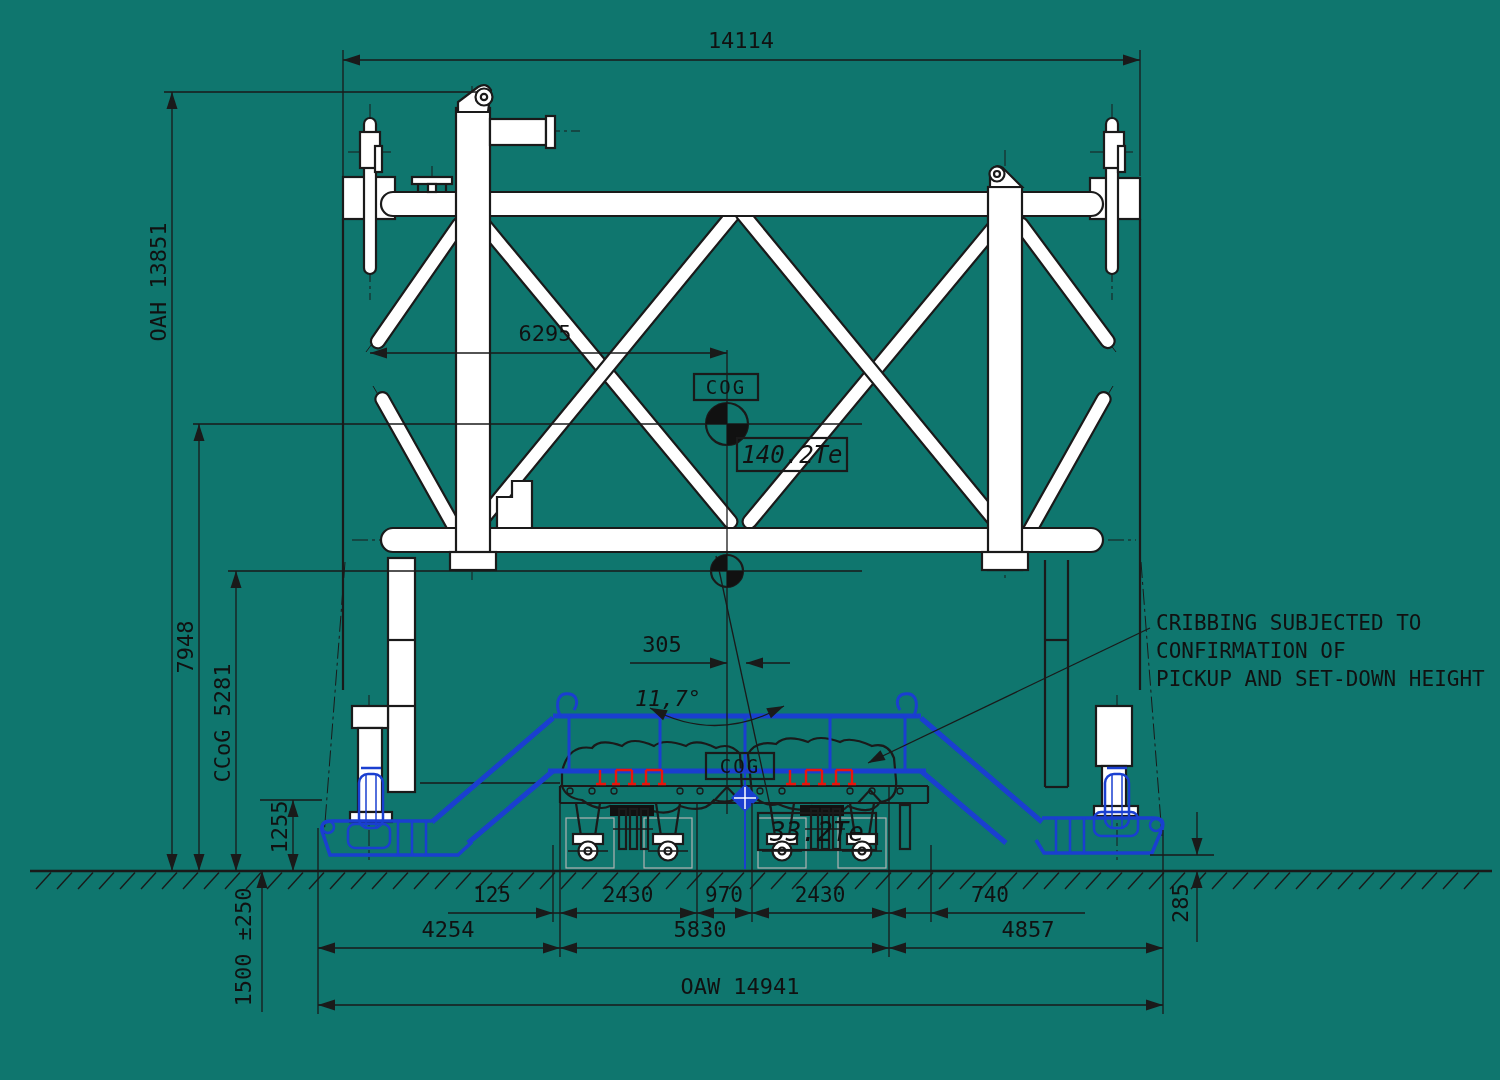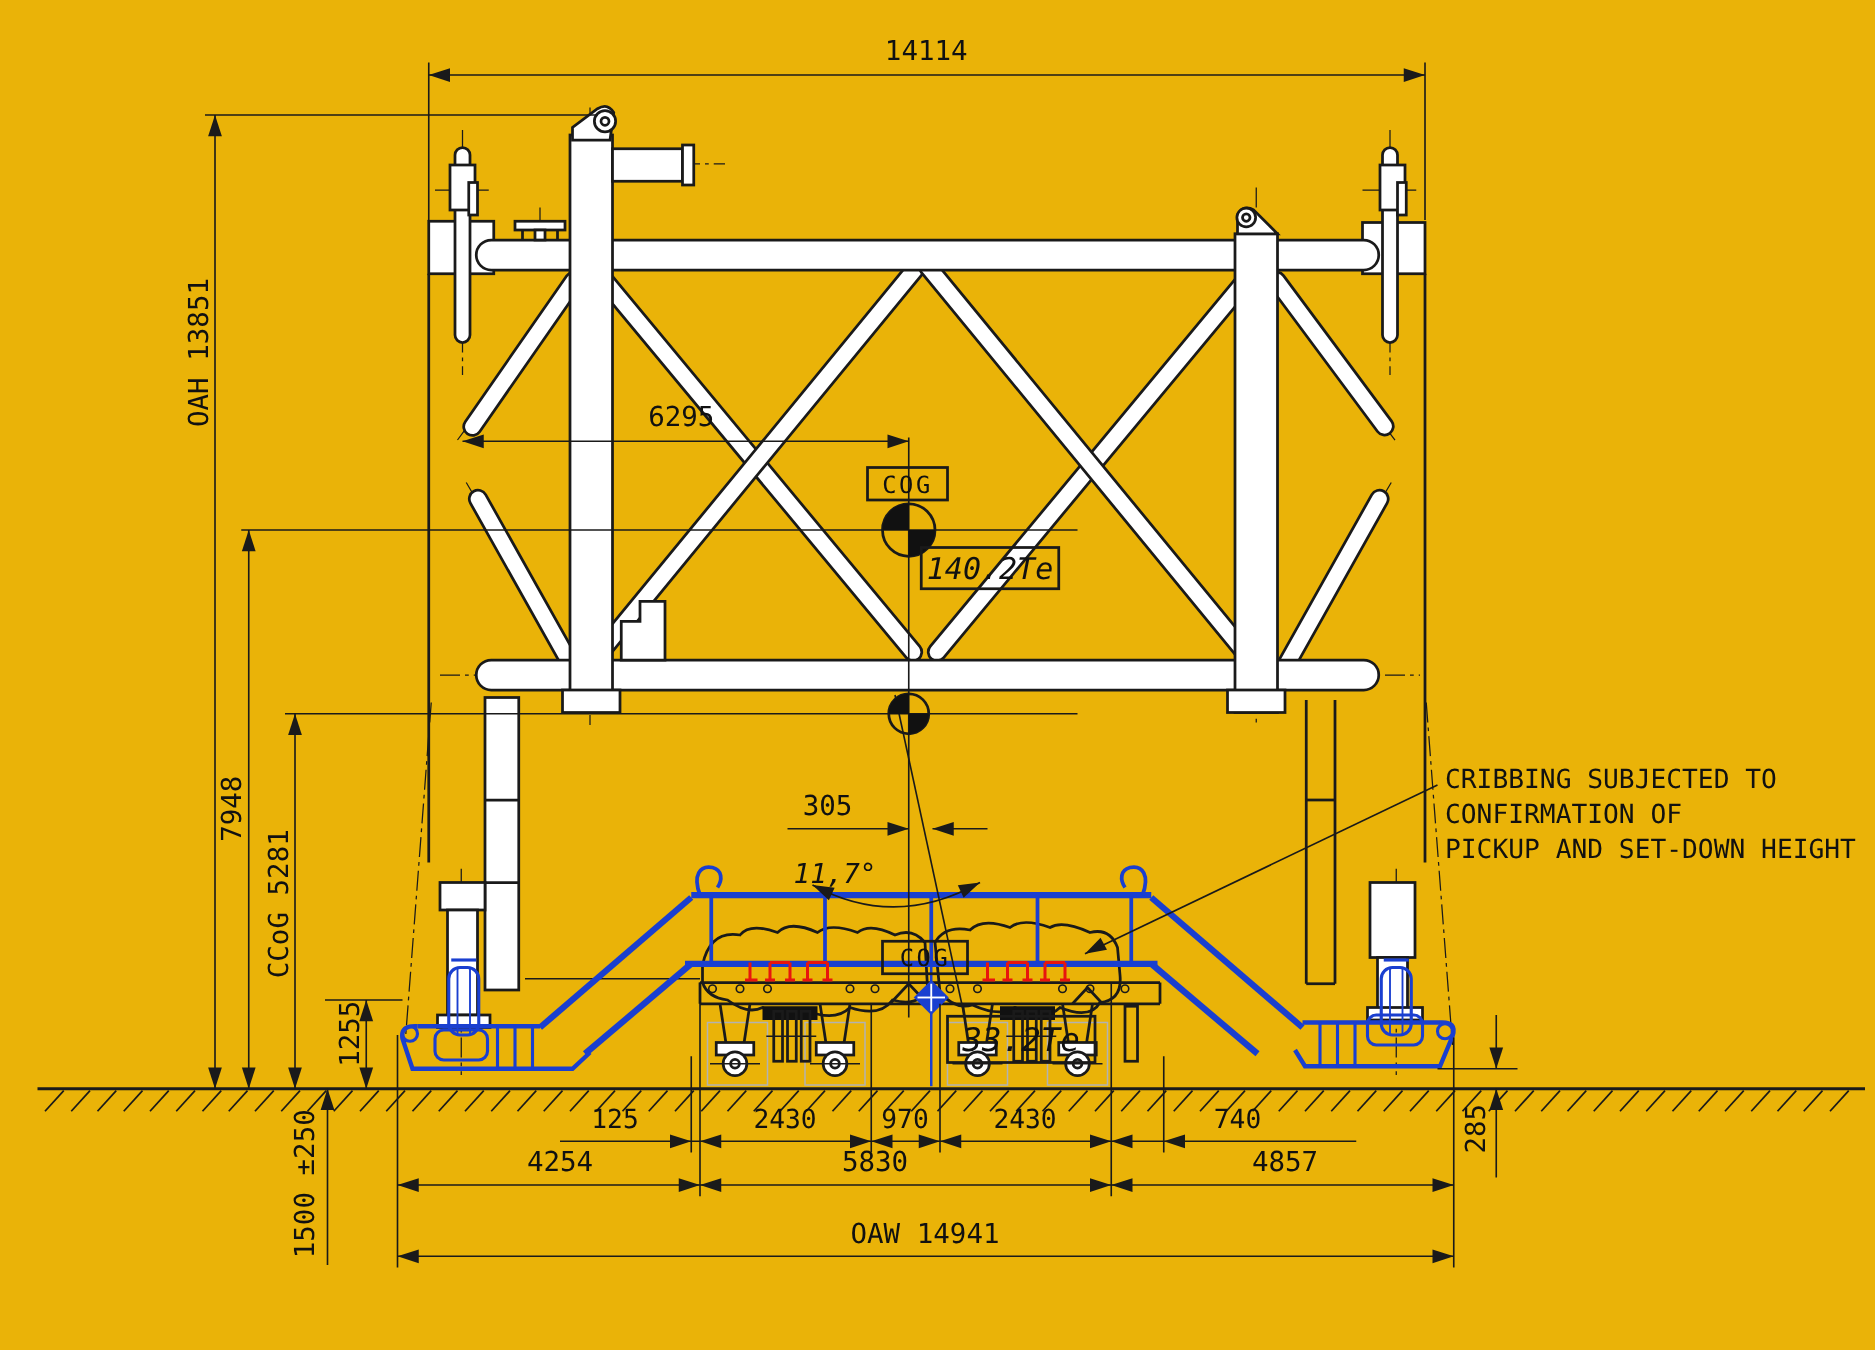--- a/index.html
+++ b/index.html
@@ -1,16 +1,16 @@
 <!DOCTYPE html>
 <html><head>
 <meta charset="utf-8">
 <style>
   html,body{margin:0;padding:0;background:#fff;}
-  .stage{width:1500px;height:1080px;position:relative;background:#eab308;overflow:hidden;}
+  .stage{width:1500px;height:1080px;position:relative;background:#0f766e;overflow:hidden;}
   svg{display:block;}
   text{font-family:"DejaVu Sans Mono","Liberation Mono",monospace;fill:#111;}
   .dim{font-size:22px;}
   .dimsmall{font-size:21px;}
   .cog{font-size:19px;letter-spacing:2px;}
   .wt{font-size:24px;font-style:italic;}
   .wt2{font-size:26px;font-style:italic;}
   .note{font-size:21px;}
   .ang{font-size:22px;font-style:italic;}
   .thin{stroke:#1a1a1a;stroke-width:1.3;fill:none;}

